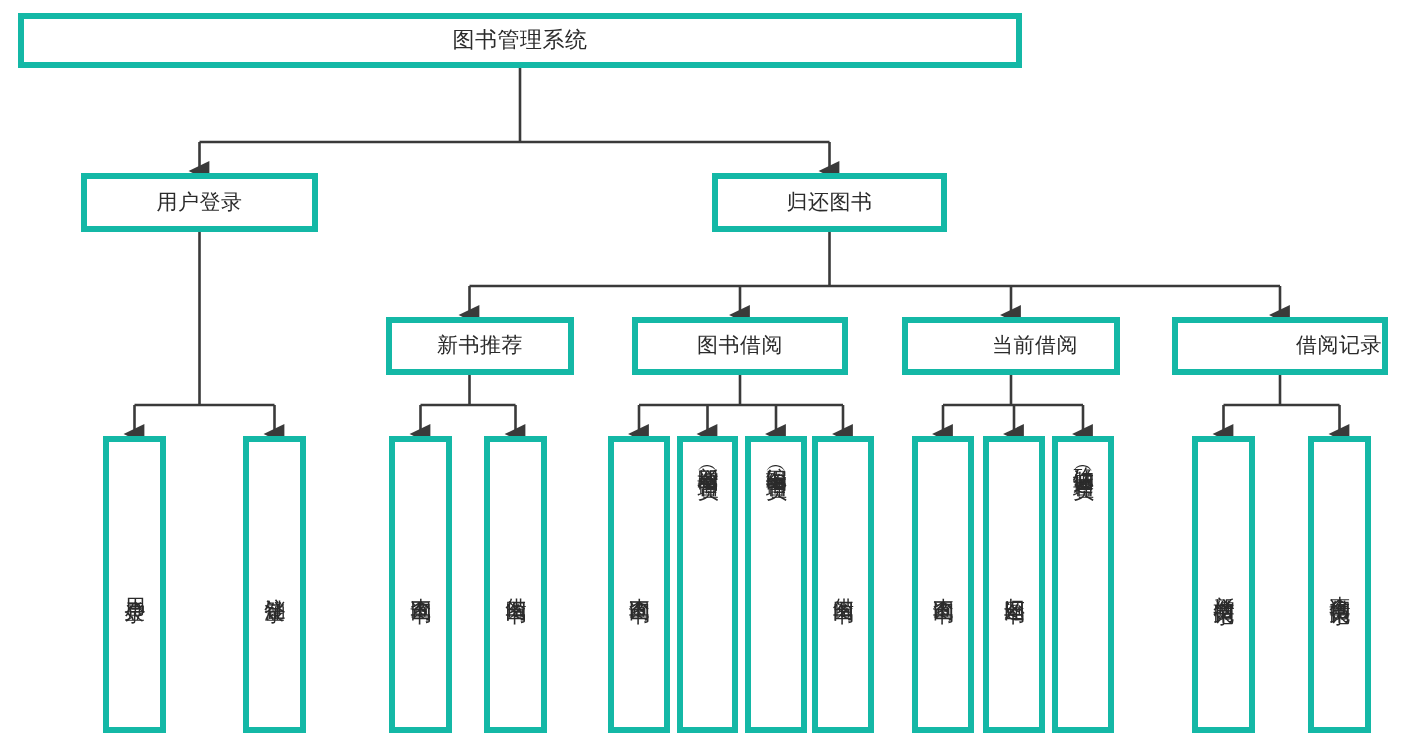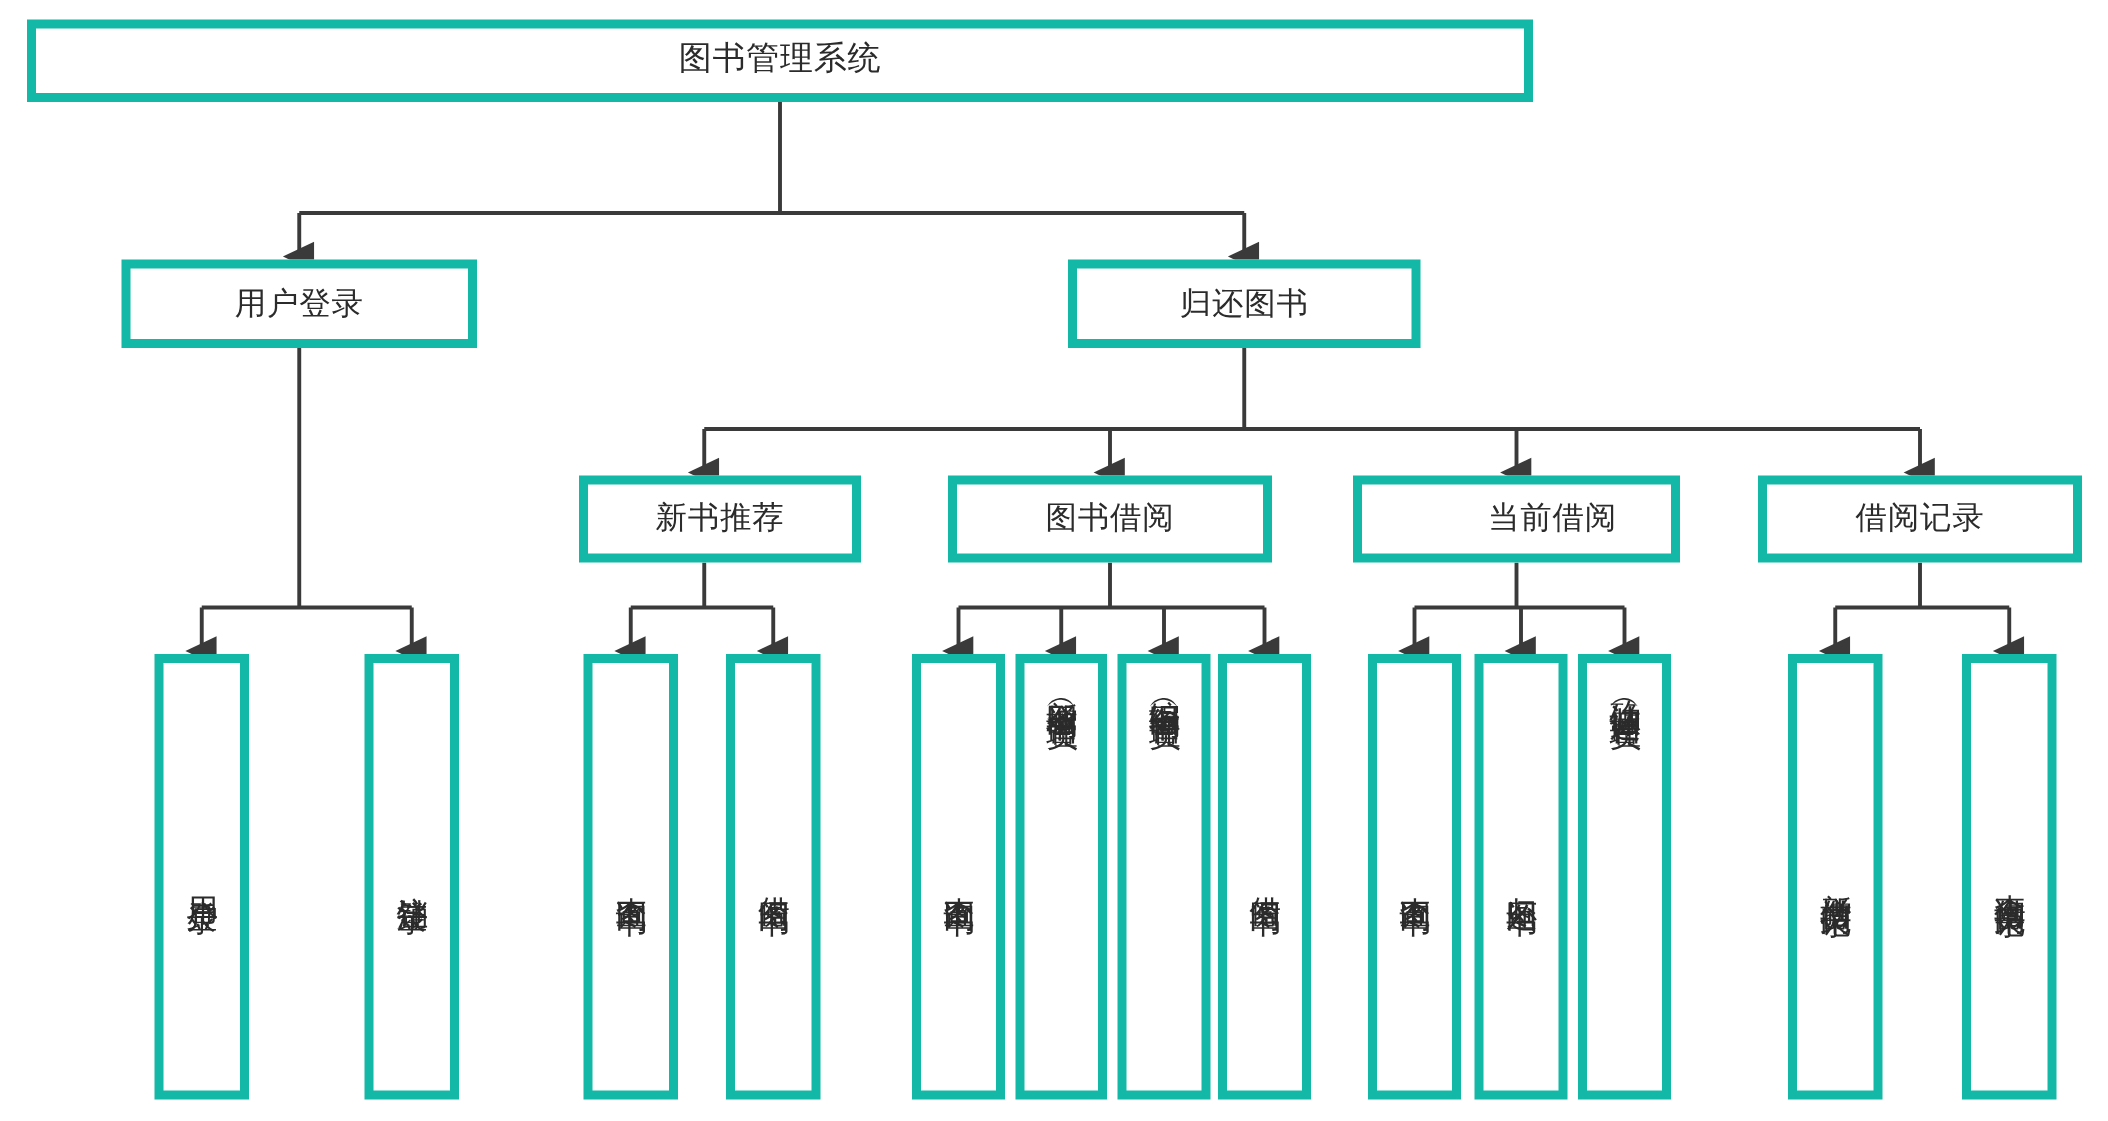--- a/index.html
+++ b/index.html
@@ -135,21 +135,21 @@
       </div>
       <div class="node horizontal" style="left: 362px; top: 317px; width: 188px; height: 58px; margin-left: 24px;">
         <span class="node-label">新书推荐</span>
       </div>
       <div class="node horizontal" style="left: 632px; top: 317px; width: 216px; height: 58px;">
         <span class="node-label">图书借阅</span>
       </div>
       <div class="node horizontal" style="left: 902px; top: 317px; width: 218px; height: 58px; padding-left: 48px;">
         <span class="node-label">当前借阅</span>
       </div>
-      <div class="node horizontal" style="left: 1172px; top: 317px; width: 216px; height: 58px;">
+      <div class="node horizontal" style="left: 1172px; top: 317px; width: 216px; height: 58px; justify-content: flex-end;">
         <span class="node-label">借阅记录</span>
       </div>
       <div class="node vertical centered" style="left: 103px; top: 436px; width: 63px; height: 297px;">
         <span class="node-label">用户登录</span>
       </div>
       <div class="node vertical centered" style="left: 243px; top: 436px; width: 63px; height: 297px;">
         <span class="node-label">注销登录</span>
       </div>
       <div class="node vertical centered" style="left: 389px; top: 436px; width: 63px; height: 297px;">
         <span class="node-label">查询图书</span>

